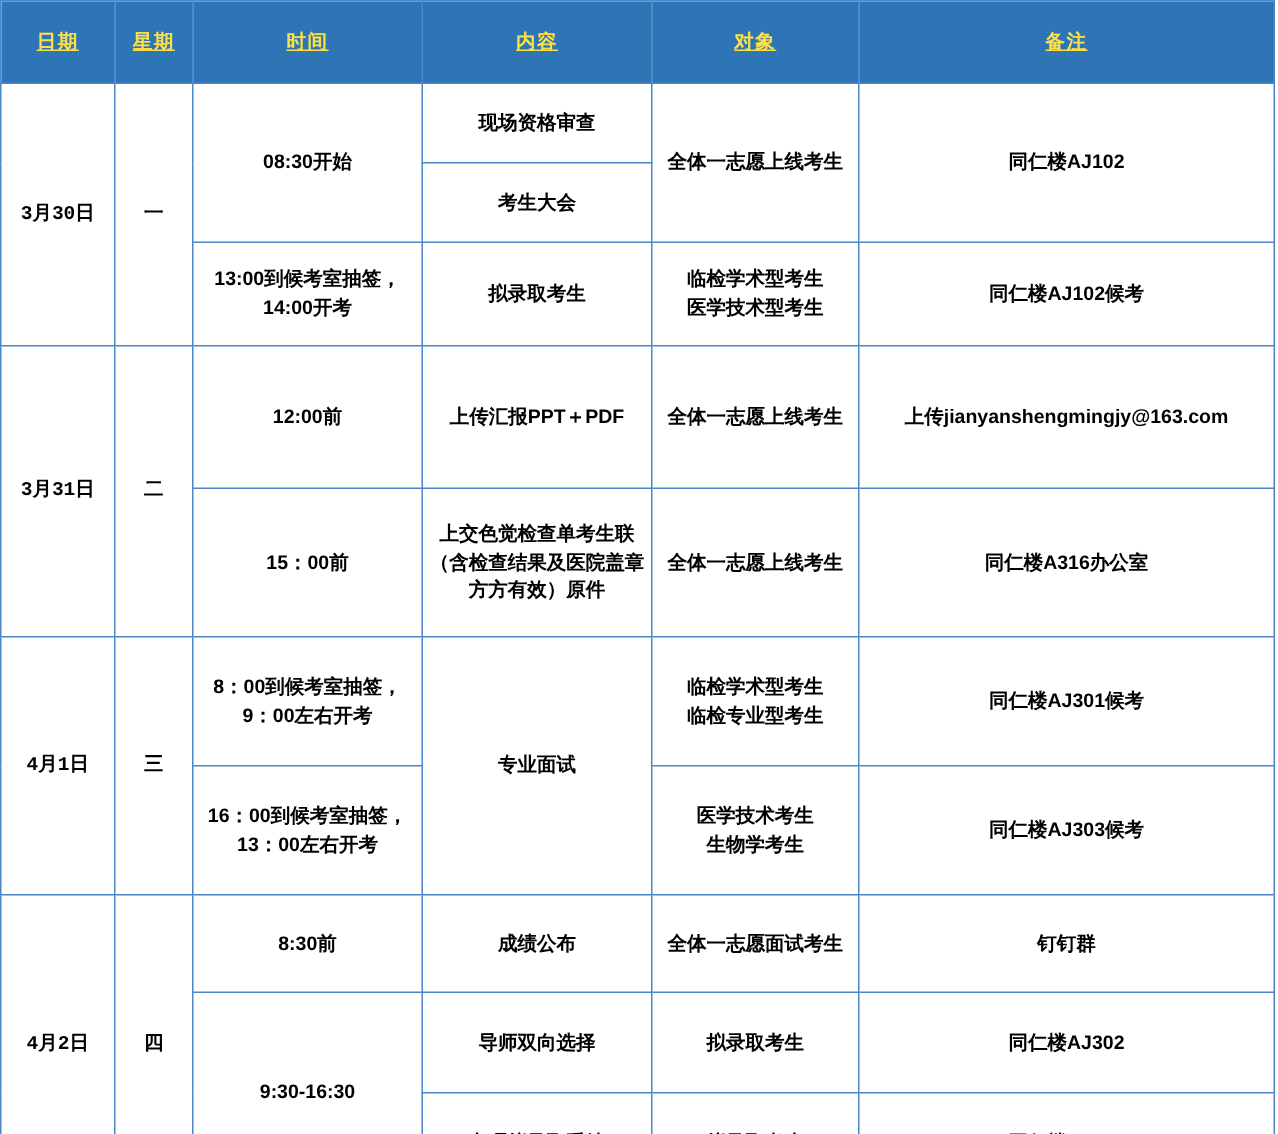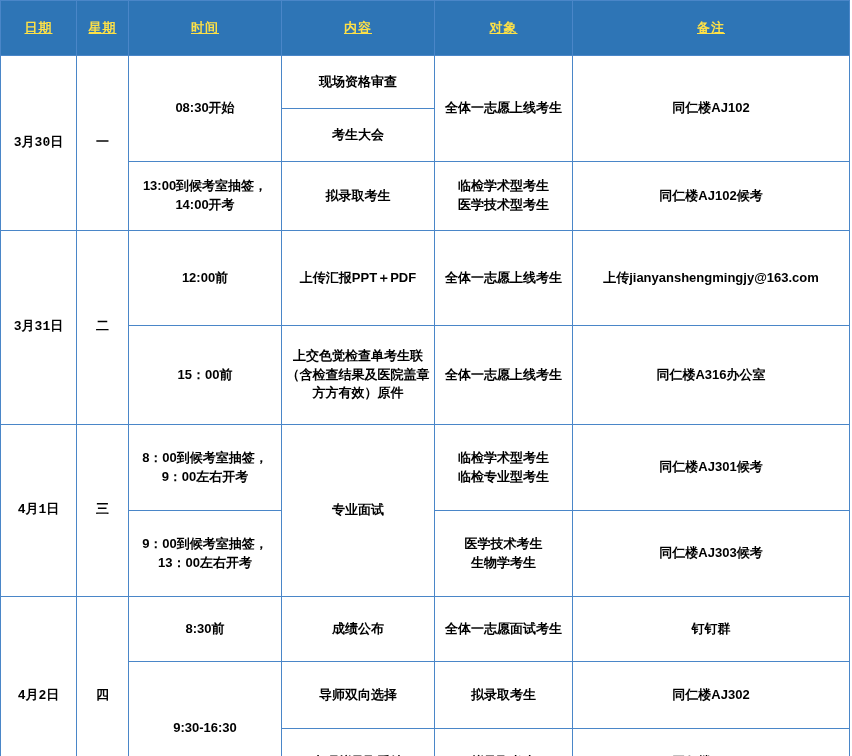--- a/index.html
+++ b/index.html
@@ -132,21 +132,21 @@
       <td class="date-cell" rowspan="2">4月1日</td>
       <td class="week-cell" rowspan="2">三</td>
       <td class="time-cell multi" style="height:77px;">8：00到候考室抽签，
 9：00左右开考</td>
       <td class="content-cell" rowspan="2">专业面试</td>
       <td class="object-cell multi">临检学术型考生
 临检专业型考生</td>
       <td class="note-cell">同仁楼AJ301候考</td>
     </tr>
     <tr>
-      <td class="time-cell" style="height:77px;">9：00到候考室抽签，13：00左右开考</td>
+      <td class="time-cell" style="height:77px;">16：00到候考室抽签，13：00左右开考</td>
       <td class="object-cell multi">医学技术考生
 生物学考生</td>
       <td class="note-cell">同仁楼AJ303候考</td>
     </tr>
 
     <tr>
       <td class="date-cell" rowspan="3">4月2日</td>
       <td class="week-cell" rowspan="3">四</td>
       <td class="time-cell" style="height:56px;">8:30前</td>
       <td class="content-cell">成绩公布</td>

